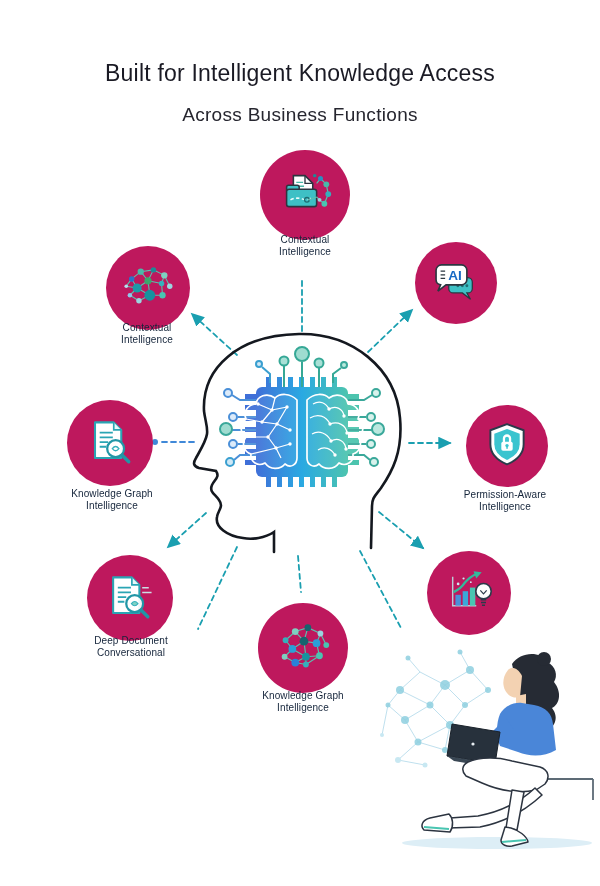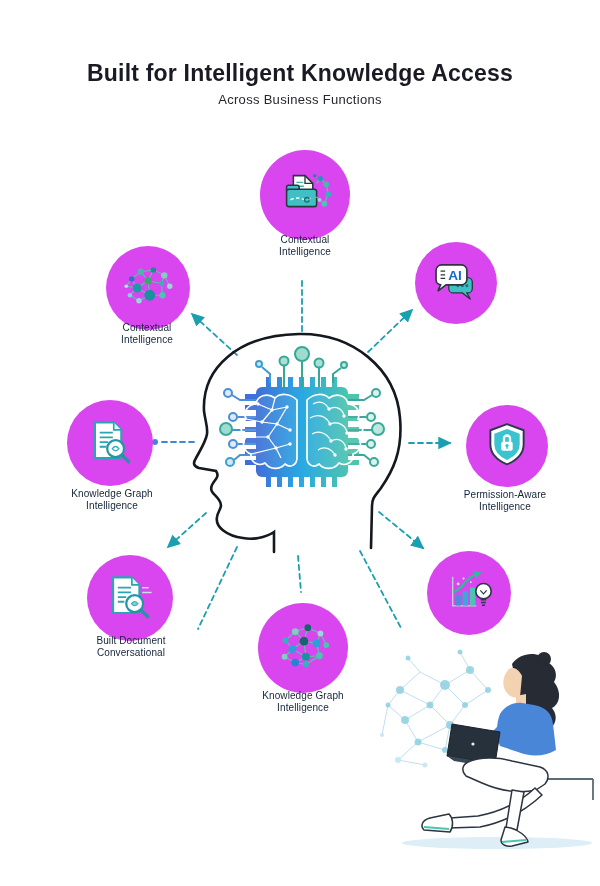--- a/index.html
+++ b/index.html
@@ -1,22 +1,22 @@
 <!DOCTYPE html>
 <html><head>
 <meta charset="utf-8">
 <style>
   html,body{margin:0;padding:0;background:#ffffff;}
   .canvas{position:relative;width:600px;height:886px;background:#ffffff;overflow:hidden;
           font-family:"Liberation Sans",sans-serif;}
   .title{position:absolute;left:50%;top:60px;transform:translateX(-50%);white-space:nowrap;
-         font-size:23px;font-weight:700;color:#1a1a24;letter-spacing:.2px;}
-  .subtitle{position:absolute;left:50%;top:92px;transform:translateX(-50%);white-space:nowrap;
-         font-size:13px;font-weight:500;color:#26262f;letter-spacing:.3px;}
-  .bubble{position:absolute;border-radius:50%;background:#d946ef;
+         font-size:23px;font-weight:400;color:#1a1a24;letter-spacing:.2px;}
+  .subtitle{position:absolute;left:50%;top:104px;transform:translateX(-50%);white-space:nowrap;
+         font-size:19px;font-weight:500;color:#26262f;letter-spacing:.3px;}
+  .bubble{position:absolute;border-radius:50%;background:#be185d;
           display:flex;align-items:center;justify-content:center;}
   .bubble svg{display:block;}
   .nlabel{position:absolute;transform:translateX(-50%);text-align:center;
           font-size:10px;font-weight:500;color:#14243a;line-height:1.22;
           letter-spacing:.1px;white-space:nowrap;}
   .overlay{position:absolute;left:0;top:0;z-index:1;}
   .bubble,.nlabel{z-index:2;}
 </style>
 </head>
 <body>
@@ -345,21 +345,21 @@
   </div>
   <div class="nlabel" style="left:112px;top:488px">
     <span>Knowledge Graph</span><br>
     <span>Intelligence</span>
   </div>
   <div class="nlabel" style="left:505px;top:489px">
     <span>Permission-Aware</span><br>
     <span>Intelligence</span>
   </div>
   <div class="nlabel" style="left:131px;top:635px">
-    <span>Built Document</span><br>
+    <span>Deep Document</span><br>
     <span>Conversational</span>
   </div>
   <div class="nlabel" style="left:303px;top:690px">
     <span>Knowledge Graph</span><br>
     <span>Intelligence</span>
   </div>
 
 </div>
 
 </body></html>

